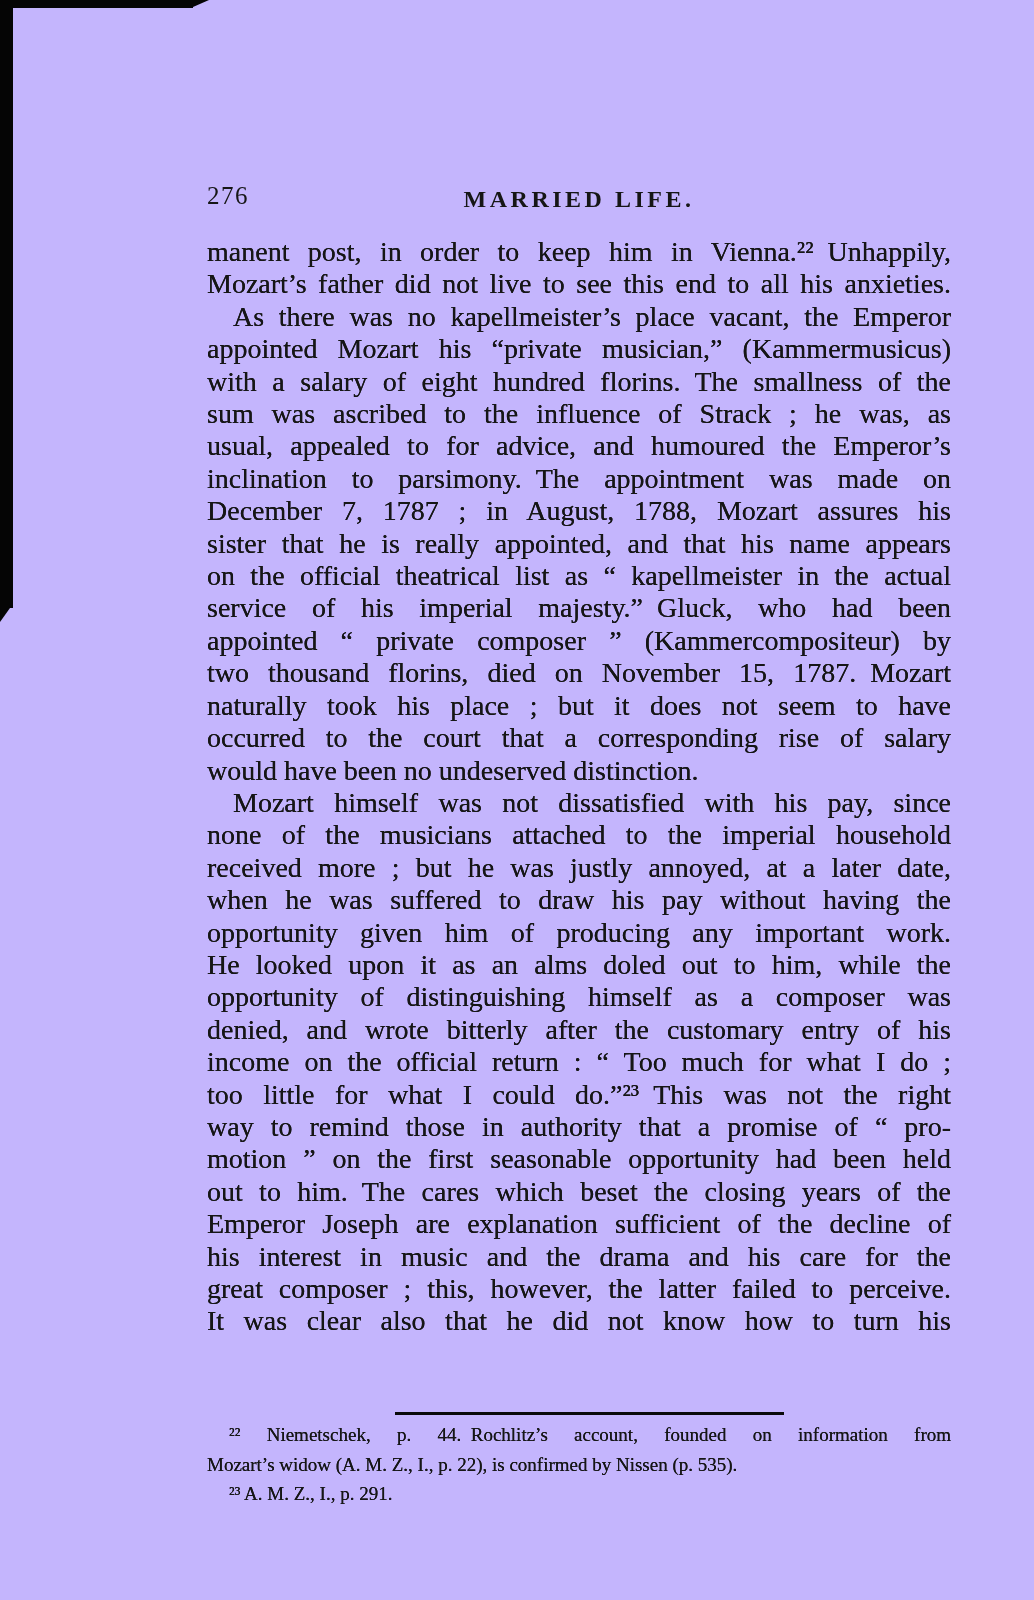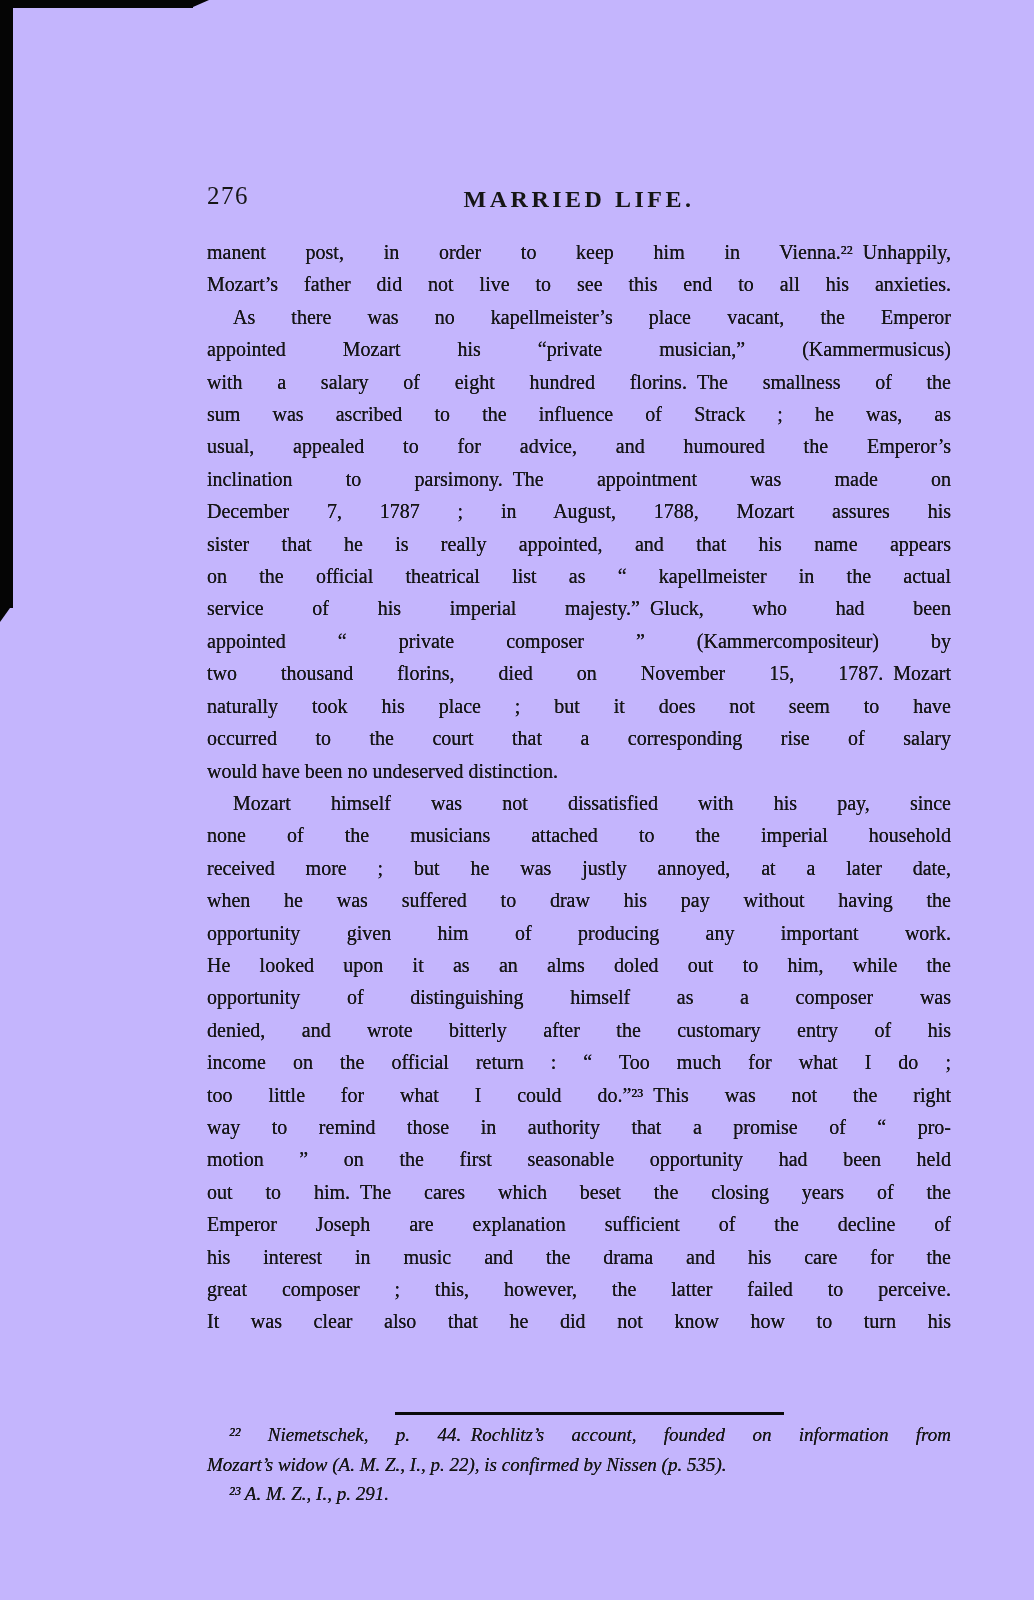--- a/index.html
+++ b/index.html
@@ -24,35 +24,35 @@
   
   .header{position:absolute;top:182px;left:207px;width:744px;height:34px;}
   .pagenum{position:absolute;left:0;top:0;font-size:25px;letter-spacing:1.5px;}
   .running-title{
     position:absolute;left:0;right:0;top:4px;text-align:center;
     font-size:24px;font-weight:700;letter-spacing:3.5px;
   }
   
   .body-text{
     position:absolute;top:236px;left:207px;width:744px;
-    font-size:20px;line-height:32.4px;
+    font-size:28px;line-height:32.4px;
     text-shadow:0 0 0.4px currentColor;
   }
   .line{text-align:justify;text-align-last:justify;}
   .line.end{text-align-last:left;}
   .line.indent{text-indent:26px;}
   
   .rule{position:absolute;top:1412px;left:395px;width:389px;height:3px;background:#0a0a0a;}
   
   .footnotes{
     position:absolute;top:1420px;left:207px;width:744px;
     font-size:19px;line-height:29.5px;
     text-shadow:0 0 0.3px currentColor;
   }
-  .fline{text-align:justify;text-align-last:justify;font-style:italic;}
+  .fline{text-align:justify;text-align-last:justify;}
   .fline.end{text-align-last:left;}
   .fline.indent{text-indent:22px;}
 </style>
 </head>
 <body>
 
 <div class="page">
 
   <div class="scan-border-left"></div>
   <div class="scan-border-top"></div>

